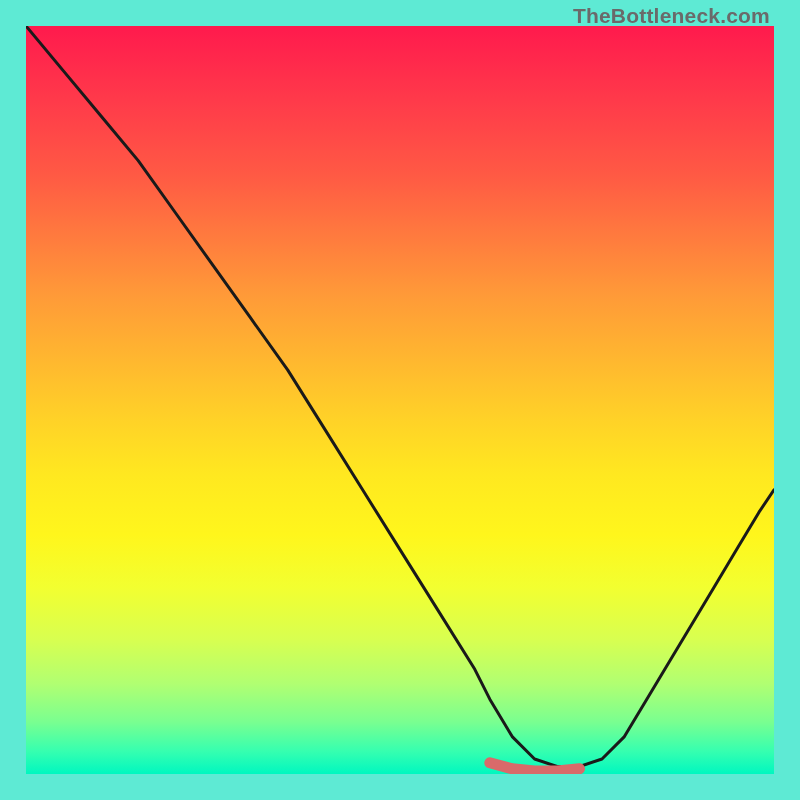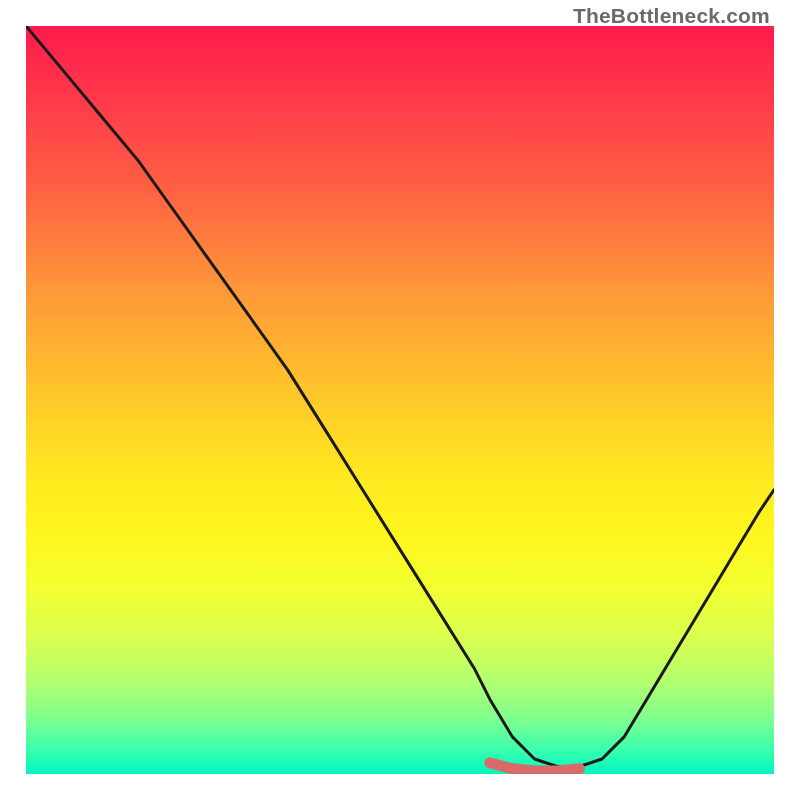--- a/index.html
+++ b/index.html
@@ -7,21 +7,21 @@
     padding: 0;
     width: 800px;
     height: 800px;
     background: #000;
     overflow: hidden;
     font-family: Arial, Helvetica, sans-serif;
   }
   .frame {
     position: absolute;
     inset: 0;
-    background: #ffffff;
+    background: #5eead4;
   }
   .plot-area {
     position: absolute;
     left: 26px;
     top: 26px;
     width: 748px;
     height: 748px;
   }
   .gradient {
     position: absolute;

